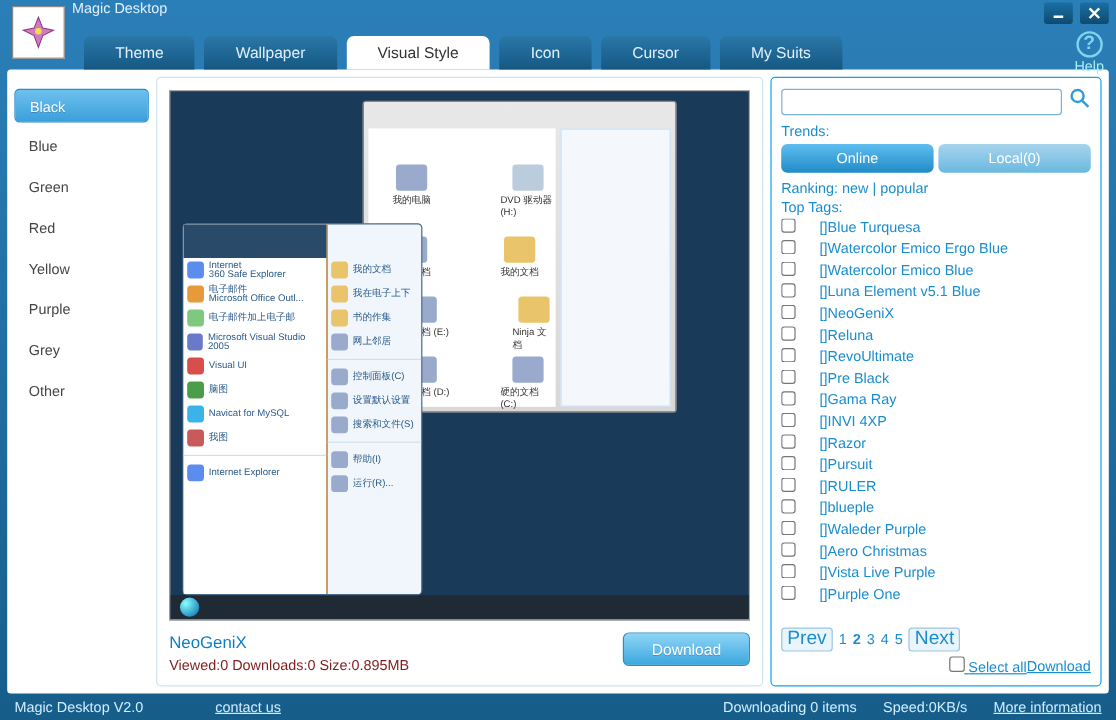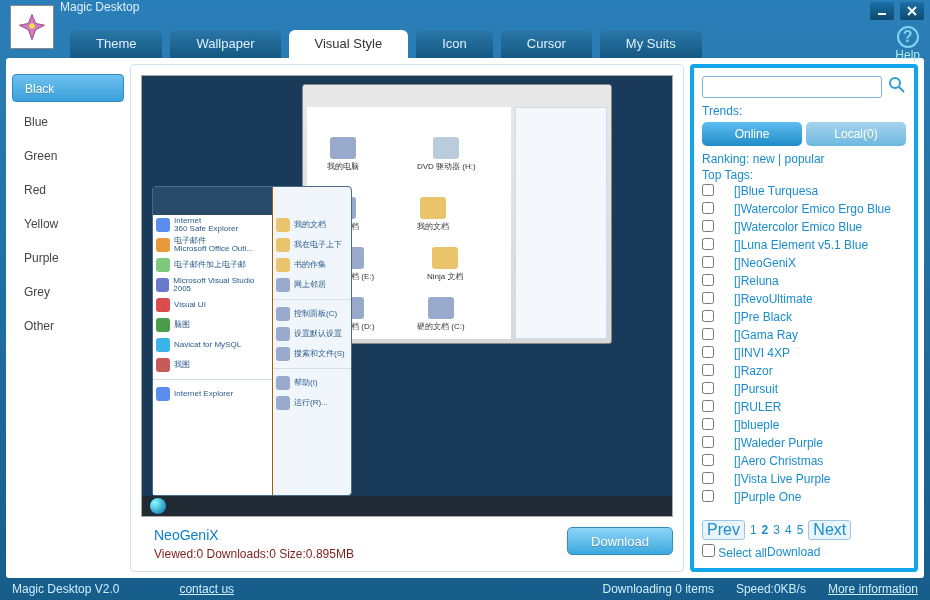--- a/index.html
+++ b/index.html
@@ -31,42 +31,42 @@
 .prev-taskbar { position: absolute; left: 0; right: 0; bottom: 0; height: 20px; background: #1f2a35; }
 .prev-start { position: absolute; left: 10px; bottom: 20px; width: 200px; height: 310px; background: #f0f6fb; border: 1px solid #4a6a8a; border-radius: 4px; display: flex; }
 .prev-start-left { width: 120px; background: #fff; border-right: 1px solid #a16207; }
 .prev-pip { height: 20px; display: flex; align-items: center; gap: 4px; padding: 0 3px; }
 .prev-pip-ico { width: 14px; height: 14px; border-radius: 3px; }
 .prev-pip-txt { font-size: 8px; color: #2a5a8a; line-height:1; }
 .cell { position:absolute; display:flex; flex-direction:column; align-items:center; gap:2px;}
 .cell-ico { width:26px; height:22px; border-radius:3px;}
 .cell-txt { font-size:8px; color:#333;}
 
-.meta-row { margin-top: 10px; display: flex; justify-content: space-between; align-items: flex-start; margin-left: 13px; }
+.meta-row { margin-top: 10px; display: flex; justify-content: space-between; align-items: flex-start; }
 .meta-title { color: #0a7fc8; font-size: 14px; margin-bottom: 4px; }
 .meta-sub { color: #7f1d1d; font-size: 12px; }
 .dl-btn { width: 106px; height: 28px; background: linear-gradient(to bottom, #8fd5f7, #3ba7dd); border: 1px solid #2d8fc0; border-radius: 5px; color: #fff; font-size: 13px; text-shadow: 0 1px 0 rgba(0,0,0,.2); cursor: pointer; }
 
-.rightpanel { width: 228px; border: 4px solid #0ea5e9; border-radius: 4px; padding: 8px; display: flex; flex-direction: column; }
+.rightpanel { width: 276px; border: 1px solid #0ea5e9; border-radius: 4px; padding: 8px; display: flex; flex-direction: column; }
 .search-row { display: flex; gap: 6px; align-items: center; }
 .search-input { flex: 1; height: 22px; border: 1px solid #7ab5d8; border-radius: 3px; padding: 0 4px; }
 .search-icn { color: #2b9ed6; font-size: 16px; }
 .trends-row { color: #1a8dcf; margin: 6px 0 4px; }
 .pill-row { display: flex; gap: 4px; }
 .pill { flex: 1; height: 24px; line-height: 24px; text-align: center; color: #fff; border-radius: 5px; background: linear-gradient(to bottom, #a6d4ed, #6cb8df); cursor: pointer; }
 .pill.active { background: linear-gradient(to bottom, #5fbef0, #208bc7); }
 .rank-row { color: #1a8dcf; margin: 6px 0 2px; }
 .tags-label { color: #1a8dcf; margin-bottom: 2px; }
 .tags-list { flex: 1; overflow-y: auto; }
 .tag-item { display: flex; align-items: flex-start; gap: 20px; height: 18px; color: #1a8dcf; }
 .tag-item input { width: 12px; height: 12px; }
 .pager-row { display: flex; align-items: center; gap: 5px; margin-top: 4px; color: #1a8dcf; }
 .pager-btn { padding: 0 4px; border: 1px solid #9ac5de; border-radius: 3px; background: #eaf5fb; font-size: 16px; cursor: pointer; }
 .pager-row span[data-pg] { cursor: pointer; }
-.sel-dl-row { display: flex; justify-content: flex-start; align-items: center; margin-top: 4px; color: #1a8dcf; }
+.sel-dl-row { display: flex; justify-content: flex-end; align-items: center; margin-top: 4px; color: #1a8dcf; text-decoration: underline; }
 
 .statusbar { height: 22px; display: flex; align-items: center; justify-content: space-between; padding: 0 12px; color: #d0edff; font-size: 12px; }
 .statusbar a { color: #d0edff; text-decoration: underline; }
 </style>
 </head>
 <body>
 
 <div class="logo-box">
   <svg viewBox="0 0 40 40">
       <g transform="translate(20,22)">

